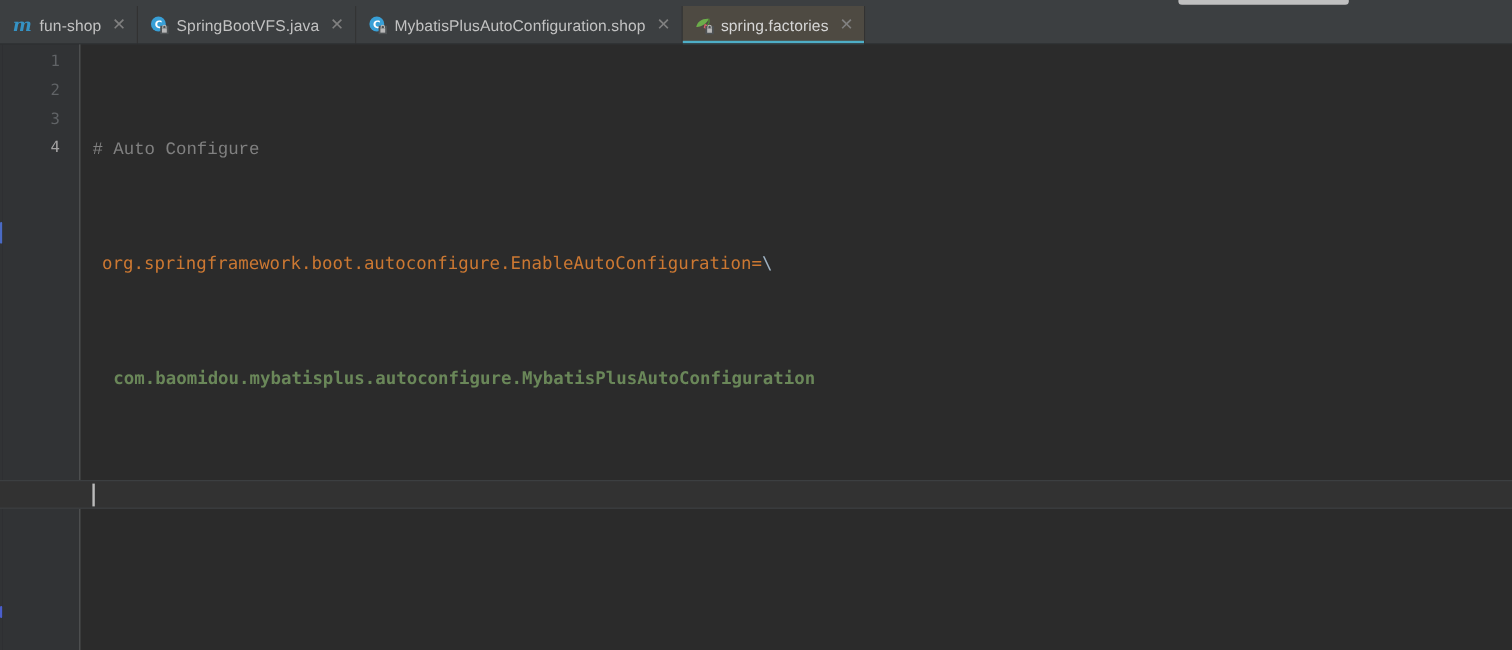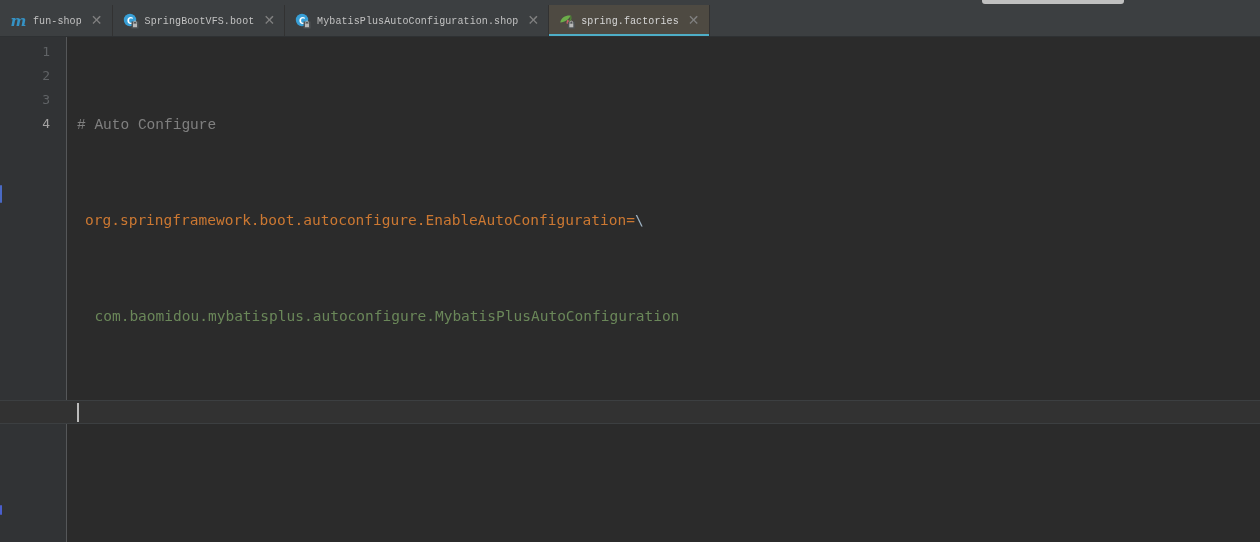--- a/index.html
+++ b/index.html
@@ -71,24 +71,23 @@
     background: #4e4a42;
   }
   .tab.active::after {
     content: "";
     position: absolute;
     left: 0; right: 0; bottom: 0;
     height: 3px;
     background: #4eaec7;
   }
   .tab-label {
-    font-size: 10px;
+    font-size: 13px;
     color: #c2c2c2;
     letter-spacing: 0.1px;
-    font-family: Liberation Mono, monospace;
   }
   .tab.active .tab-label { color: #d6d6d6; }
 
   .tab-close {
     font-size: 14px;
     line-height: 1;
     color: #808080;
     margin-left: 3px;
     position: relative;
     top: -1px;
@@ -189,21 +188,21 @@
   }
   .caret {
     position: absolute;
     left: 77px; top: 2px;
     width: 2px; height: 19px;
     background: #bbbbbb;
   }
 
   .tok-comment { color: #808080; font-family: Liberation Mono, monospace; }
   .tok-key     { color: #cc7832; margin-left: 8px; }
-  .tok-value   { color: #6a8759; }
+  .tok-value   { color: #6a8759; font-weight: bold; }
   .tok-esc     { color: #9fb3c4; }
 </style>
 </head>
 <body>
 
 <div id="ide">
 
   <div class="top-strip">
     <div class="toolbar-widget"></div>
   </div>
@@ -219,21 +218,21 @@
     <div class="tab">
       <span class="tab-icon">
         <svg width="16" height="16" viewBox="0 0 16 16">
           <circle cx="7" cy="7" r="6.2" fill="#389fd6"></circle>
           <text x="7" y="10.6" font-family="DejaVu Sans, sans-serif" font-size="8.5" font-weight="bold" fill="#ffffff" text-anchor="middle">C</text>
           <rect x="8.5" y="8.5" width="7" height="7" fill="#4e5254"></rect>
           <rect x="10" y="10.6" width="4" height="3.6" fill="#b8b8b8"></rect>
           <path d="M10.6 10.6 v-1.2 a1.4 1.4 0 0 1 2.8 0 v1.2" fill="none" stroke="#b8b8b8" stroke-width="0.9"></path>
         </svg>
       </span>
-      <span class="tab-label">SpringBootVFS.boot</span>
+      <span class="tab-label">SpringBootVFS.java</span>
       <span class="tab-close">✕</span>
     </div>
 
     <div class="tab">
       <span class="tab-icon">
         <svg width="16" height="16" viewBox="0 0 16 16">
           <circle cx="7" cy="7" r="6.2" fill="#389fd6"></circle>
           <text x="7" y="10.6" font-family="DejaVu Sans, sans-serif" font-size="8.5" font-weight="bold" fill="#ffffff" text-anchor="middle">C</text>
           <rect x="8.5" y="8.5" width="7" height="7" fill="#4e5254"></rect>
           <rect x="10" y="10.6" width="4" height="3.6" fill="#b8b8b8"></rect>

